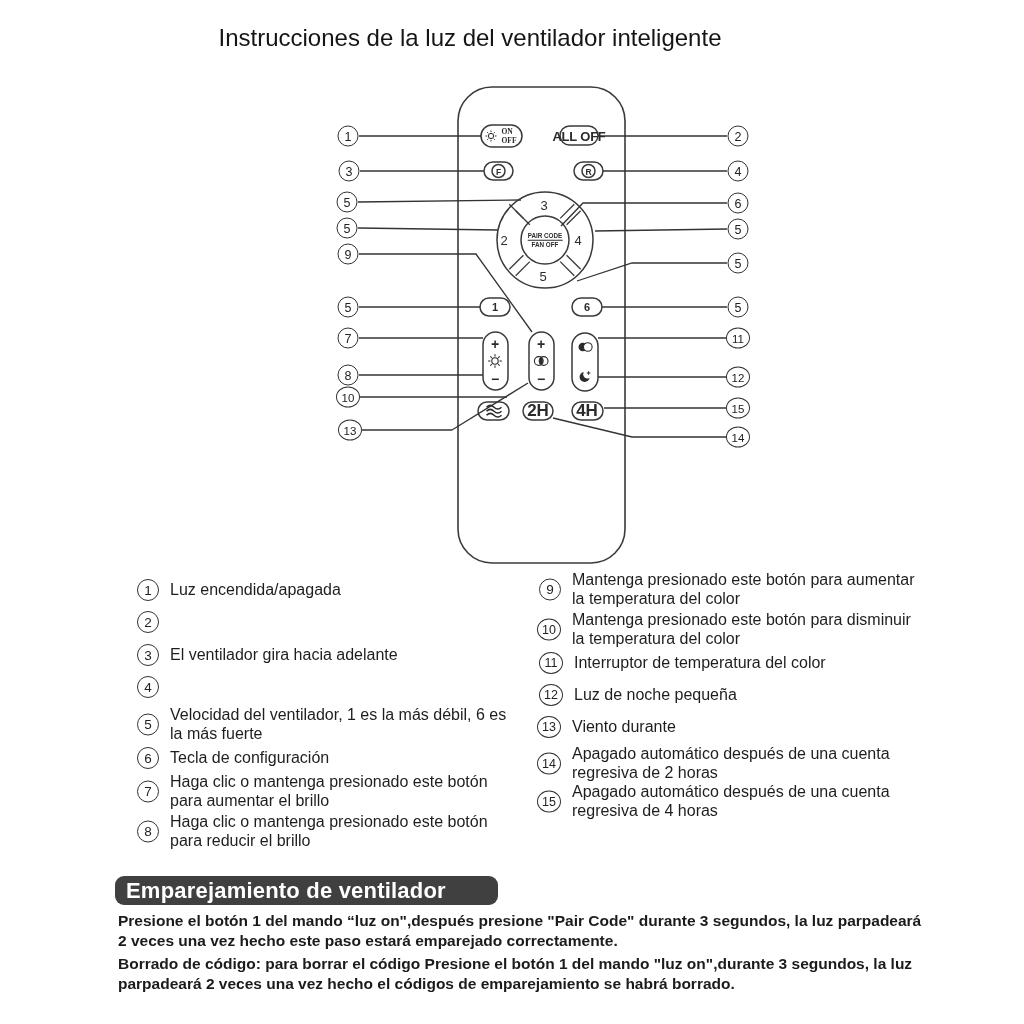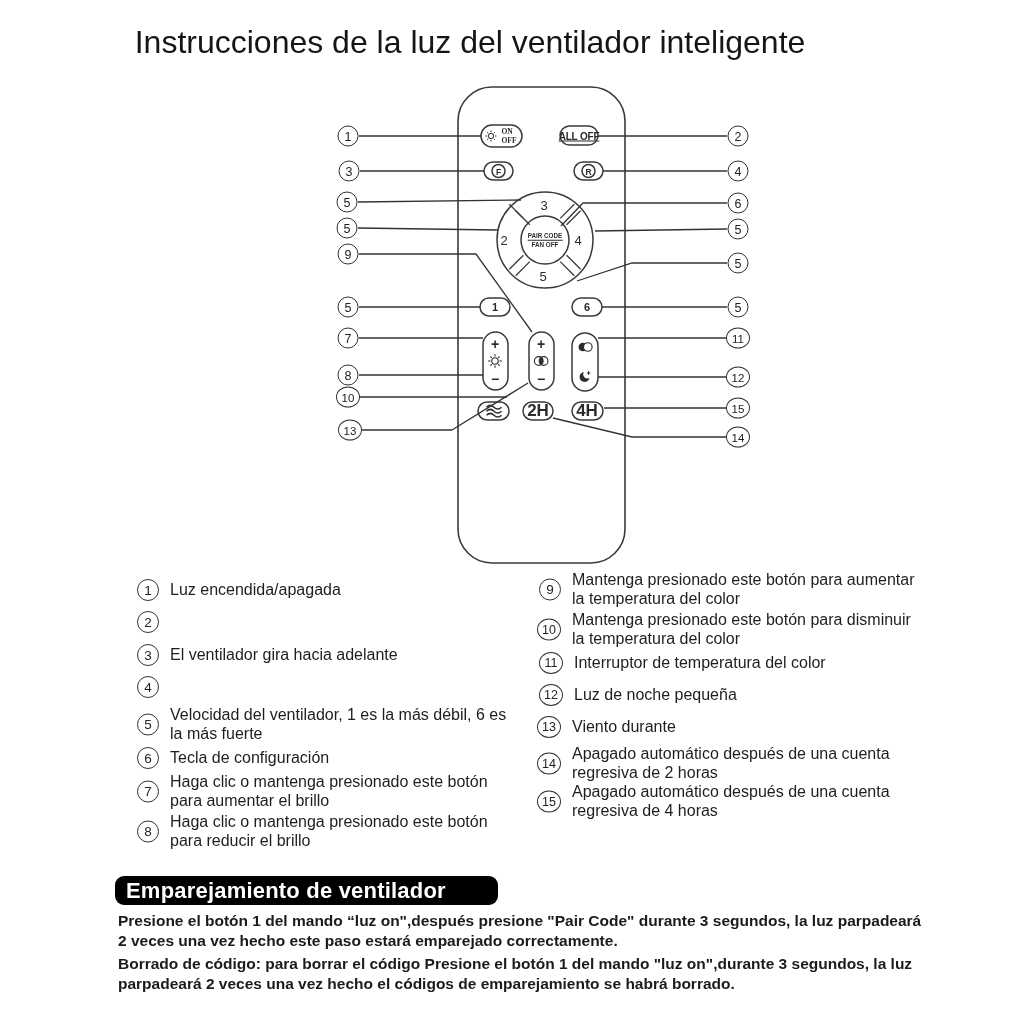--- a/index.html
+++ b/index.html
@@ -1,41 +1,41 @@
 <!DOCTYPE html>
 <html><head>
 <meta charset="utf-8">
 <style>
   html,body{margin:0;padding:0;background:#ffffff;}
   #page{position:relative;width:1024px;height:1024px;background:#fff;overflow:hidden;
         font-family:"Liberation Sans",sans-serif;color:#222;}
   #title{position:absolute;left:0;top:24px;width:940px;text-align:center;
-         font-size:32px;color:#151515;letter-spacing:0px;}
+         font-size:24px;color:#151515;letter-spacing:0px;}
   svg.layer{position:absolute;left:0;top:0;width:1024px;height:1024px;}
   .ctr{position:absolute;transform:translate(-50%,-50%);white-space:nowrap;color:#2b2b2b;}
   .onoff{font-size:7.5px;font-weight:bold;line-height:8.5px;text-align:left;font-family:Liberation Serif, serif;}
-  .alloff{font-size:10px;font-weight:bold;letter-spacing:-0.2px;text-decoration:underline;}
+  .alloff{font-size:13px;font-weight:bold;letter-spacing:-0.2px;}
   .fr{font-size:8.5px;font-weight:bold;}
   .dnum{font-size:13px;}
   .paircode{font-size:6.3px;font-weight:bold;text-align:center;line-height:7.5px;}
   .paircode .l1{border-bottom:0.9px solid #2b2b2b;padding-bottom:0.5px;}
   .pill-num{font-size:11px;font-weight:bold;}
   .pm{font-size:14px;font-weight:bold;}
   .hnum{font-size:17px;font-weight:bold;}
   .callout{position:absolute;width:21px;height:21px;border:1.6px solid #333;border-radius:50%;
            background:#fff;display:flex;align-items:center;justify-content:center;
            font-size:12.5px;color:#222;transform:translate(-50%,-50%);box-sizing:border-box;}
   .callout.wide{width:24px;font-size:11.5px;}
   .litem{position:absolute;display:flex;align-items:center;transform:translateY(-50%);}
   .lnum{flex:0 0 auto;width:22px;height:22px;border:1.6px solid #333;border-radius:50%;
         display:flex;align-items:center;justify-content:center;font-size:13.5px;color:#222;
         box-sizing:border-box;background:#fff;}
   .lnum.big{width:24px;font-size:12.5px;}
   .ltext{margin-left:11px;font-size:16px;line-height:18.5px;color:#1e1e1e;white-space:pre-line;}
-  #banner{position:absolute;left:115px;top:876px;width:383px;height:29px;background:#000000;
+  #banner{position:absolute;left:115px;top:876px;width:383px;height:29px;background:#404040;
           border-radius:9px;display:flex;align-items:center;}
   #banner span{color:#ffffff;font-weight:bold;font-size:22px;padding-left:11px;letter-spacing:0.2px;}
   .para{position:absolute;font-size:15.5px;font-weight:bold;color:#1b1b1b;line-height:20px;
         white-space:pre-line;}
 </style>
 </head>
 <body>
 
 <div id="page">
 

